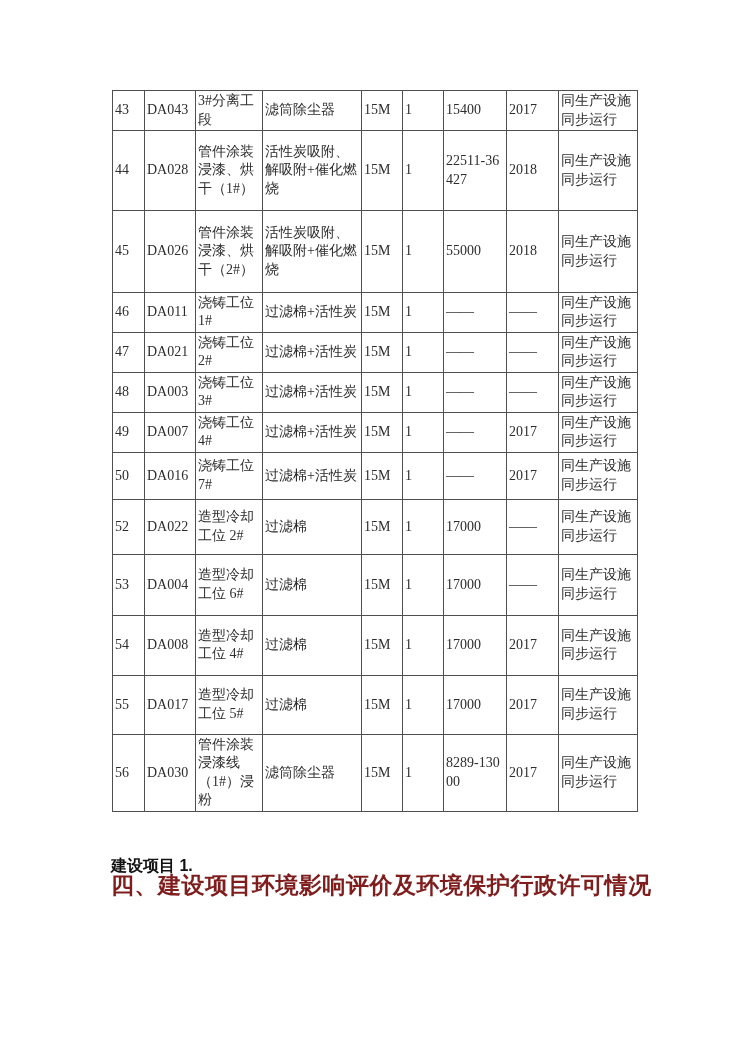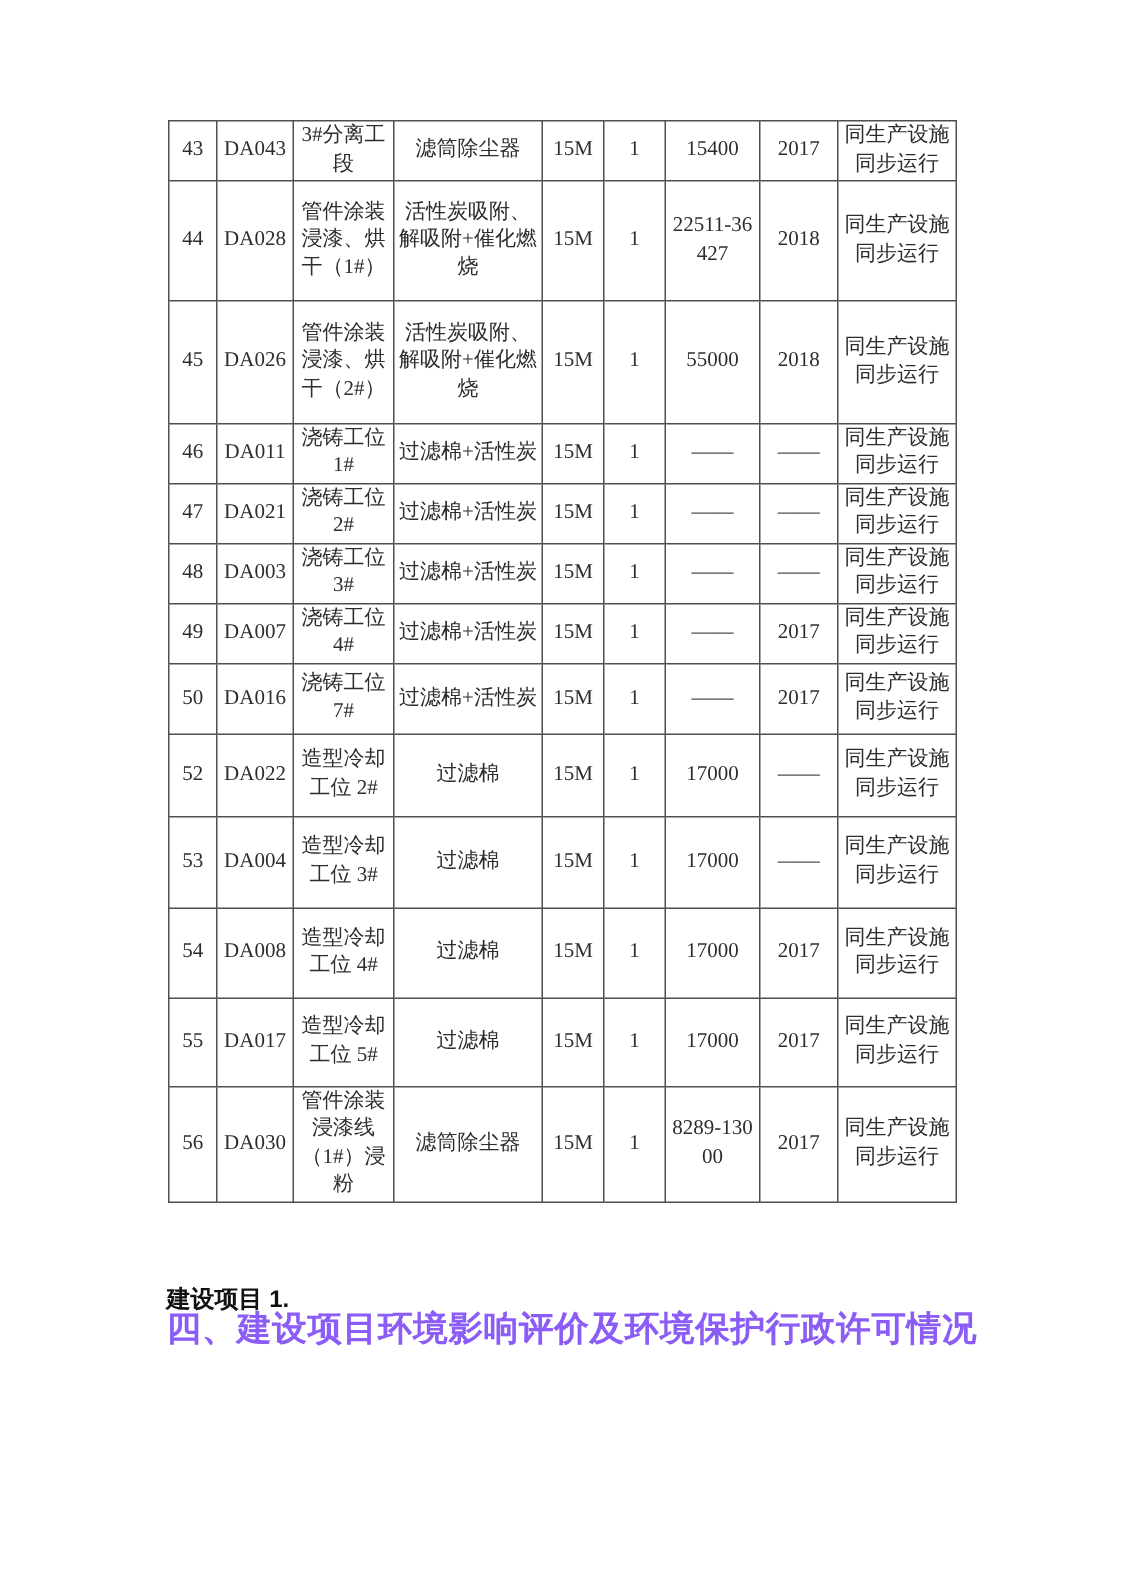--- a/index.html
+++ b/index.html
@@ -4,27 +4,27 @@
 <style>
   html,body{margin:0;padding:0;background:#ffffff;}
   body{
     width:750px;height:1060px;overflow:hidden;
     font-family:"Liberation Serif","DejaVu Serif",serif;
     color:#2d2d2d;
   }
   .page{position:relative;width:750px;height:1060px;background:#ffffff;}
 
   table.outlet-table{
-    position:absolute;left:112px;top:80px;
+    position:absolute;left:112px;top:90px;
     width:525px;
     border-collapse:collapse;
     table-layout:fixed;
     font-size:14px;
     line-height:1.32;
-    text-align:center;
+    text-align:left;
   }
   table.outlet-table td{
     border:1px solid #4f4f4f;
     padding:1px 2px;
     vertical-align:middle;
     overflow:hidden;
   }
   
   table.outlet-table td:nth-child(7){word-break:break-all;}
   table.outlet-table td:nth-child(3){word-break:break-all;}
@@ -44,21 +44,21 @@
   table.outlet-table tr:nth-child(13){height:58px;}
   table.outlet-table tr:nth-child(14){height:80px;}
 
   .section-heading{
     position:absolute;left:111px;top:870px;
     width:560px;
     font-family:"Liberation Sans","DejaVu Sans",sans-serif;
     font-weight:bold;
     font-size:23px;
     letter-spacing:0.5px;
-    color:#8b5cf6;
+    color:#7f1d1d;
     white-space:nowrap;
   }
   .sub-heading{
     position:absolute;left:111px;top:856px;
     font-family:"Liberation Sans","DejaVu Sans",sans-serif;
     font-weight:bold;
     font-size:16px;
     color:#111111;
   }
 </style>
@@ -175,21 +175,21 @@
           <td>过滤棉</td>
           <td>15M</td>
           <td>1</td>
           <td>17000</td>
           <td>——</td>
           <td>同生产设施同步运行</td>
         </tr>
         <tr>
           <td>53</td>
           <td>DA004</td>
-          <td>造型冷却工位 3#</td>
+          <td>造型冷却工位 6#</td>
           <td>过滤棉</td>
           <td>15M</td>
           <td>1</td>
           <td>17000</td>
           <td>——</td>
           <td>同生产设施同步运行</td>
         </tr>
         <tr>
           <td>54</td>
           <td>DA008</td>

